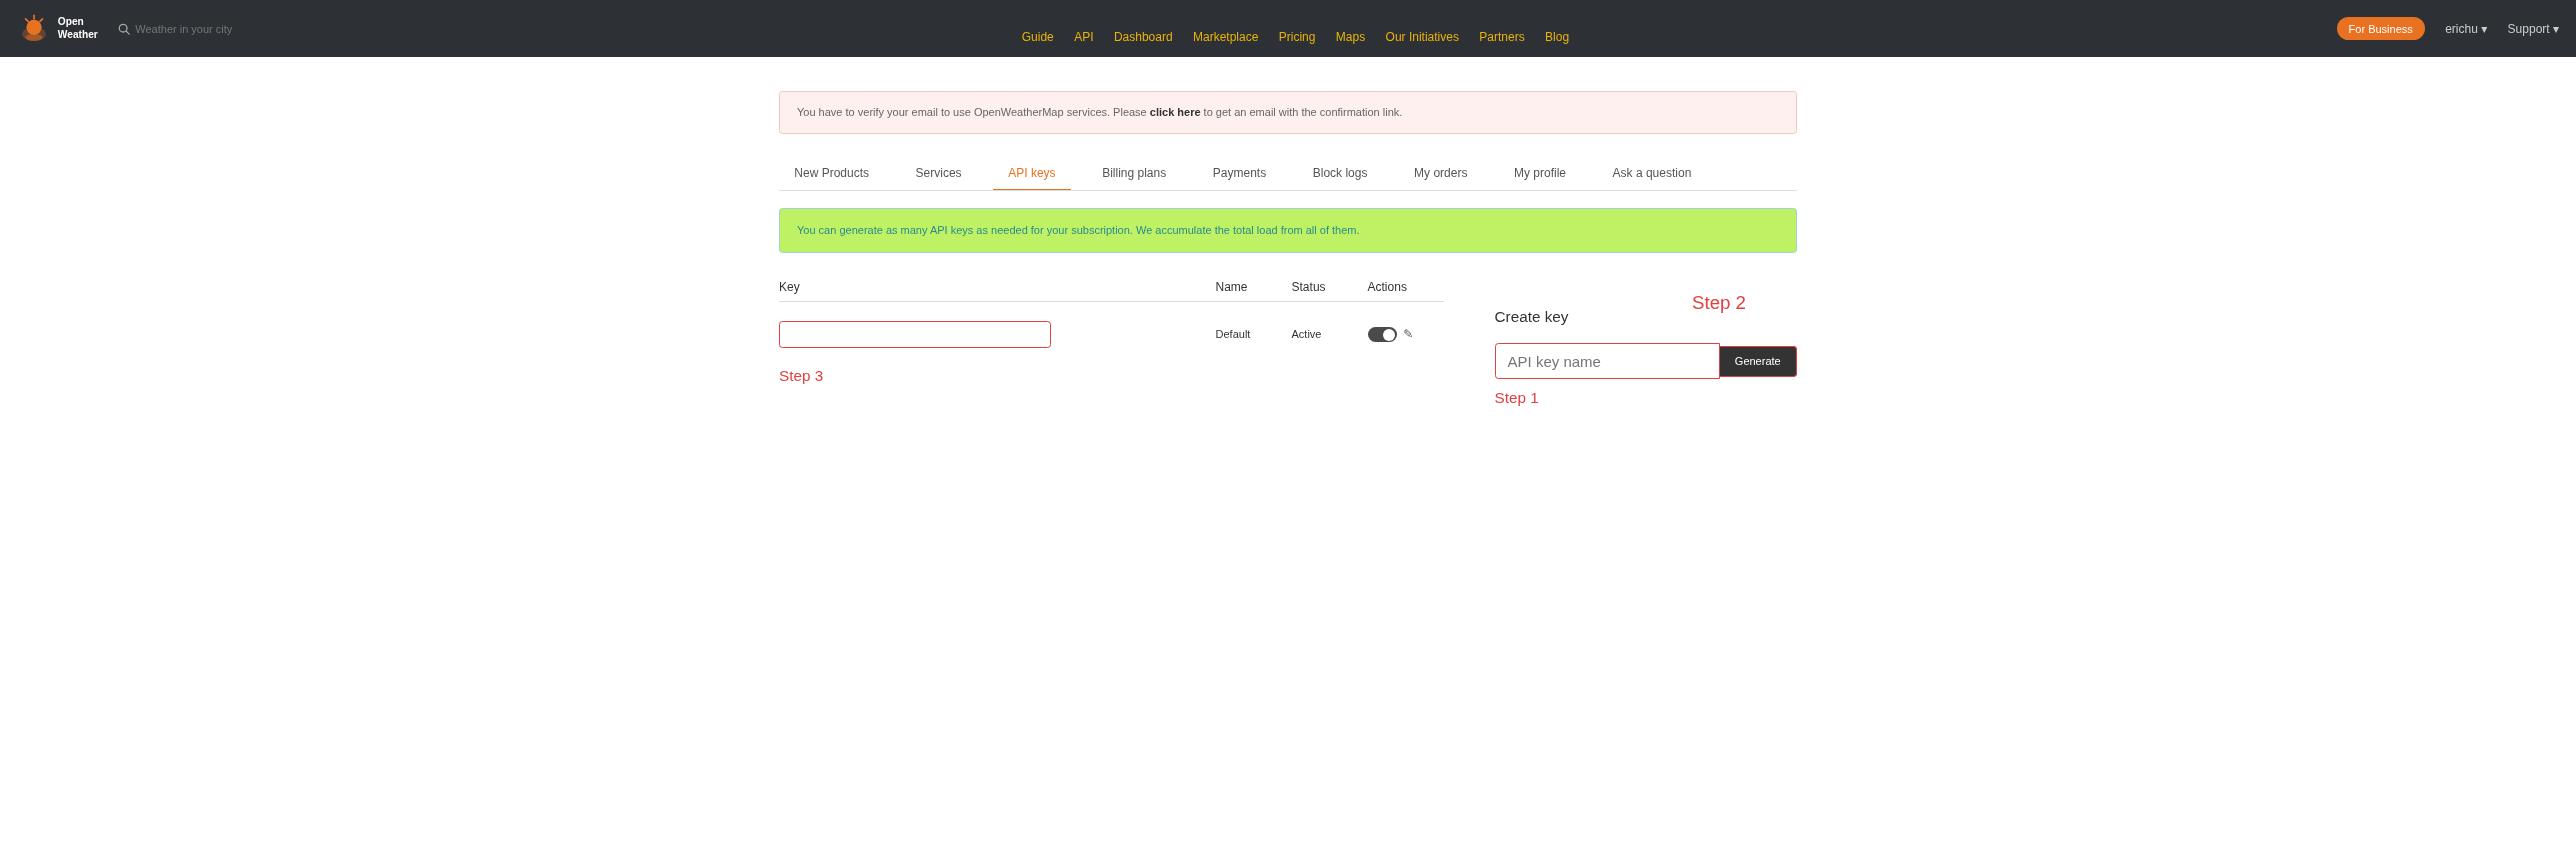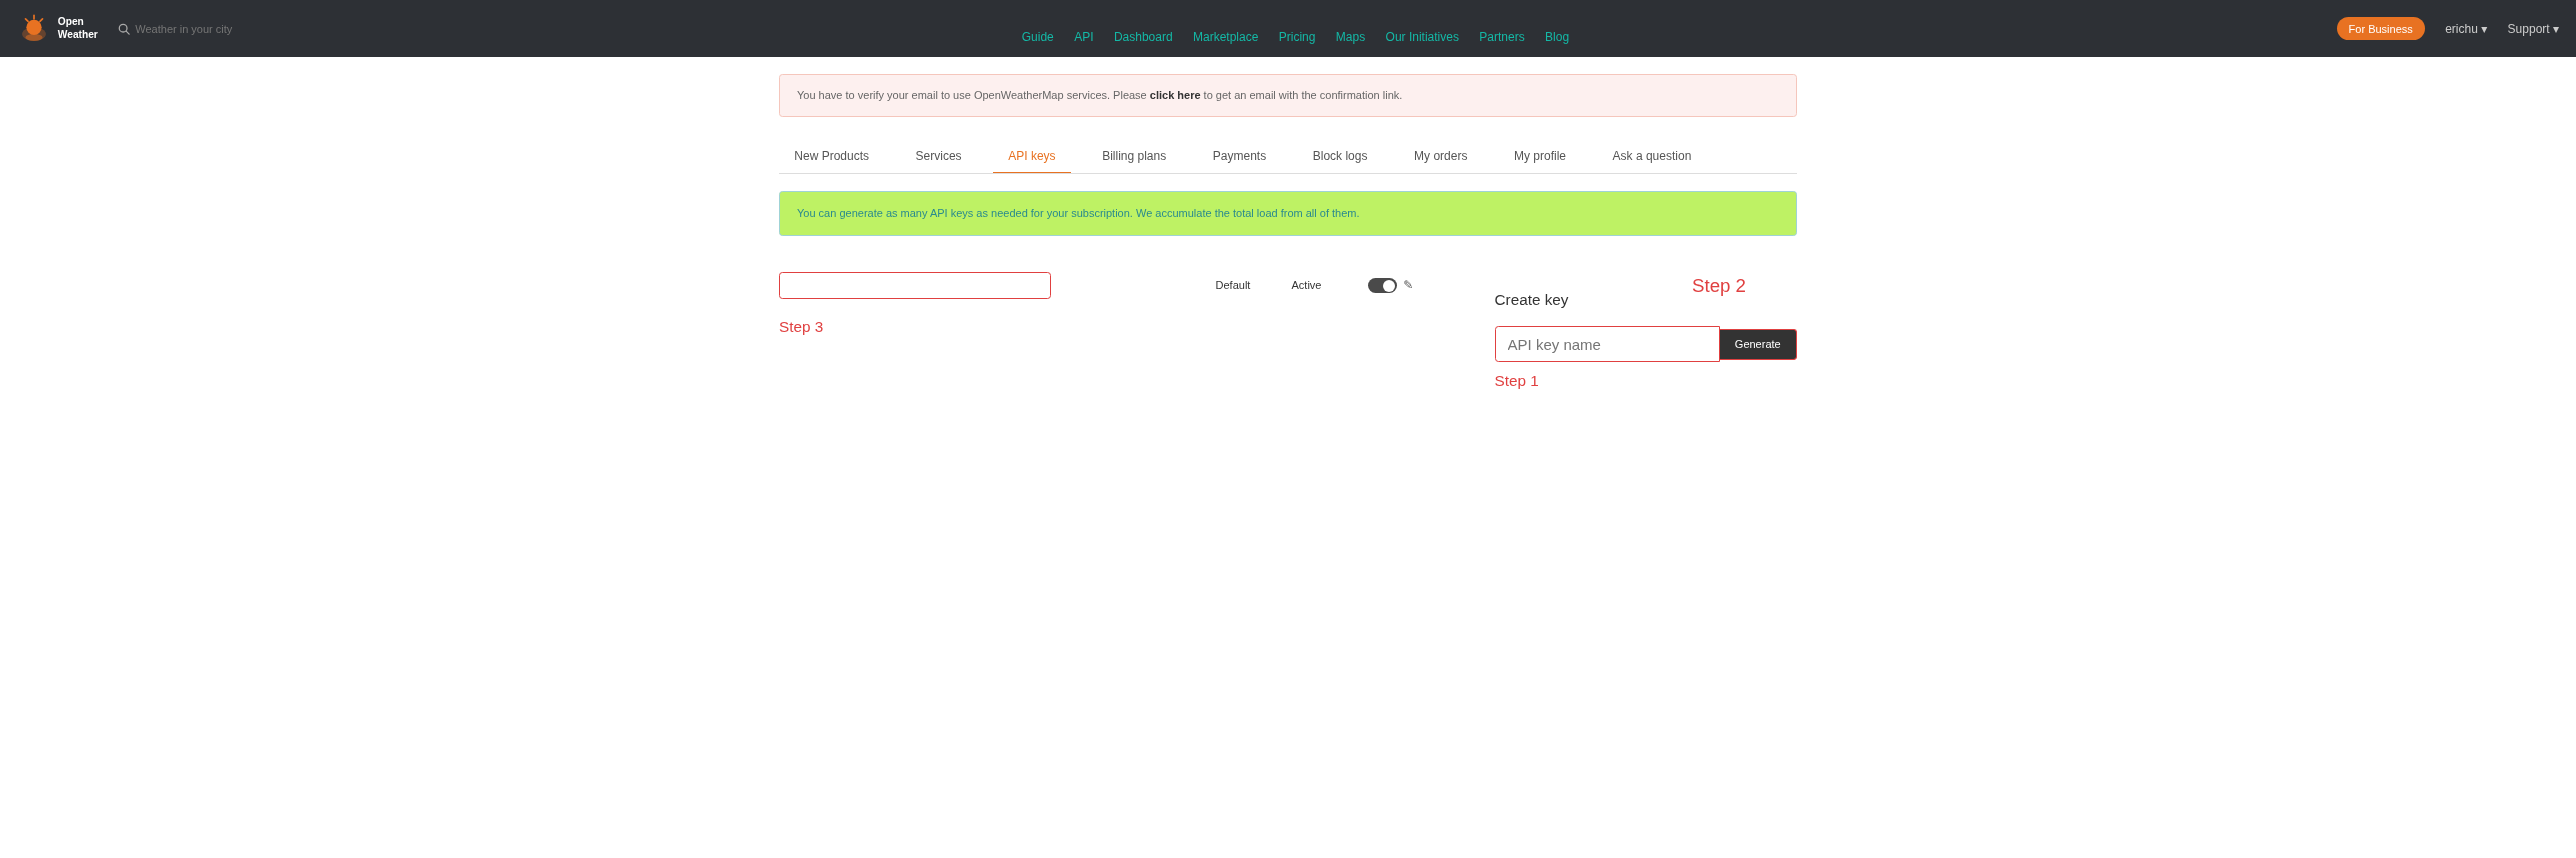--- a/index.html
+++ b/index.html
@@ -49,21 +49,21 @@
       width: 119px;
     }
     .navbar-nav {
       display: flex;
       align-items: center;
       gap: 3.4px;
       flex: 1;
       justify-content: center;
     }
     .nav-link {
-      color: #14b8a6;
+      color: #eab308;
       text-decoration: none;
       font-size: 12px;
       padding: 5.1px 8.5px;
       border-radius: 3.4px;
       white-space: nowrap;
       margin-top: 17px;
     }
     .nav-btn-business {
       background: #e87222;
       color: #fff;
@@ -84,21 +84,21 @@
       color: #ccc;
       font-size: 12px;
       cursor: pointer;
       white-space: nowrap;
     }
 
     
     .main {
       max-width: 1052px;
       margin: 0 auto;
-      padding: 17px 17px;
+      padding: 34px 17px;
     }
 
     
     .alert-banner {
       background: #fdf0ef;
       border: 0.8px solid #f5c6bc;
       border-radius: 3.4px;
       padding: 12px 17px;
       color: #666;
       font-size: 11px;
@@ -356,20 +356,26 @@
     <a class="tab" href="#">Ask a question</a>
   </div>
 
   <div class="info-box">
     <span>You can generate as many API keys as needed for your subscription. We accumulate the total load from all of them.</span>
   </div>
 
   <div class="api-keys-section">
 
     <div class="keys-table-area">
+      <div class="table-header">
+        <span class="table-header-cell">Key</span>
+        <span class="table-header-cell">Name</span>
+        <span class="table-header-cell">Status</span>
+        <span class="table-header-cell">Actions</span>
+      </div>
 
       <div class="table-row">
         <input class="key-input" type="text" value="" style="">
         <span class="status-text">Default</span>
         <span class="status-text">Active</span>
         <div class="toggle-switch">
           <div class="toggle on"></div>
           <span class="edit-icon">✎</span>
         </div>
       </div>

